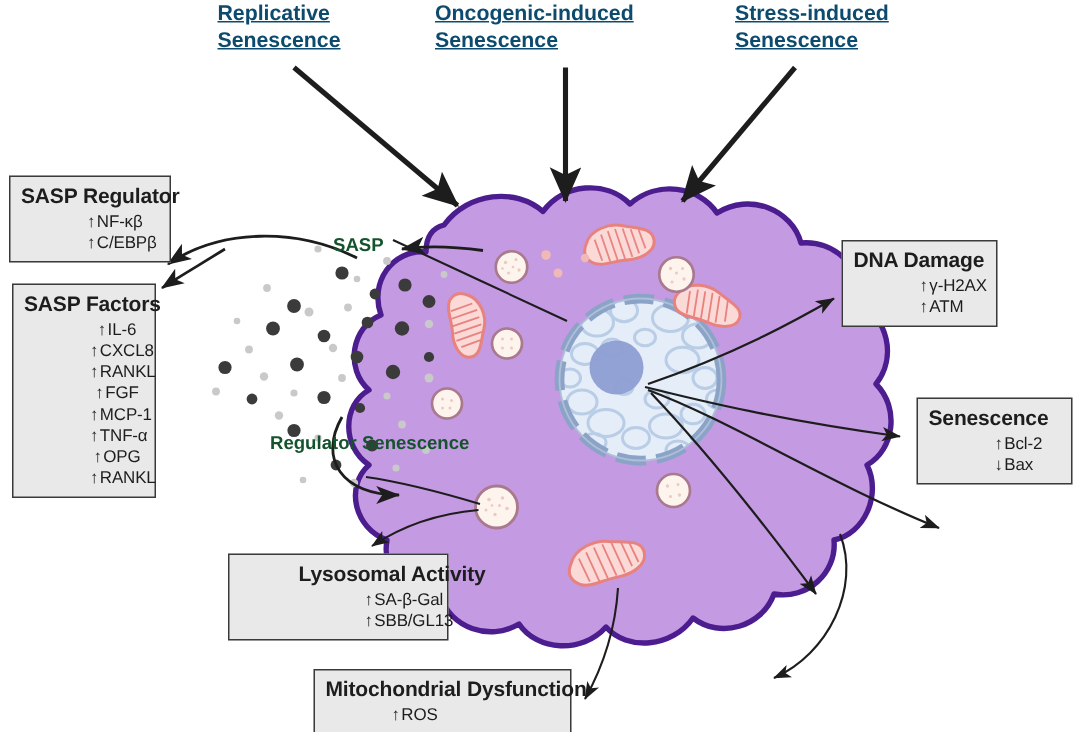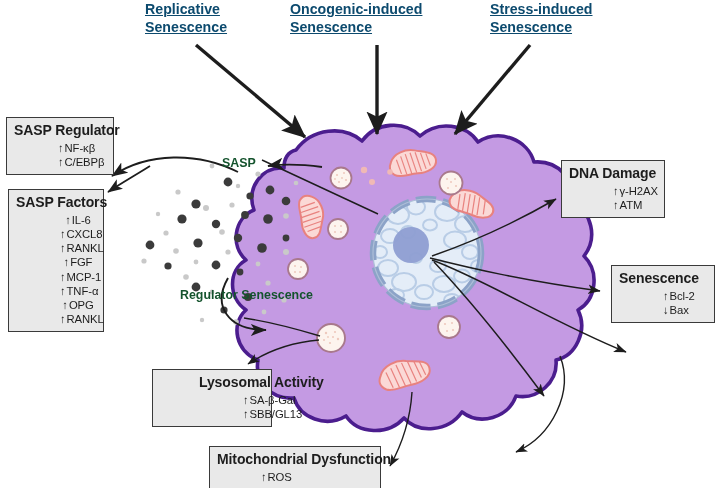--- a/index.html
+++ b/index.html
@@ -431,21 +431,21 @@
     <span class="itm">
       <span class="ar">↑</span><span>Bcl-2</span>
     </span>
     <span class="itm">
       <span class="ar">↓</span><span>Bax</span>
     </span>
   </div>
 
 
 
-  <div class="box" style="left:152px;top:369px;width:120px;padding-left:46px;">
+  <div class="box" style="left:152px;top:369px;width:147px;padding-left:46px;">
     <span class="ttl">Lysosomal Activity</span>
     <span class="itm">
       <span class="ar">↑</span><span>SA-β-Gal</span>
     </span>
     <span class="itm">
       <span class="ar">↑</span><span>SBB/GL13</span>
     </span>
   </div>
 
   <div class="box" style="left:209px;top:446px;width:172px;">

